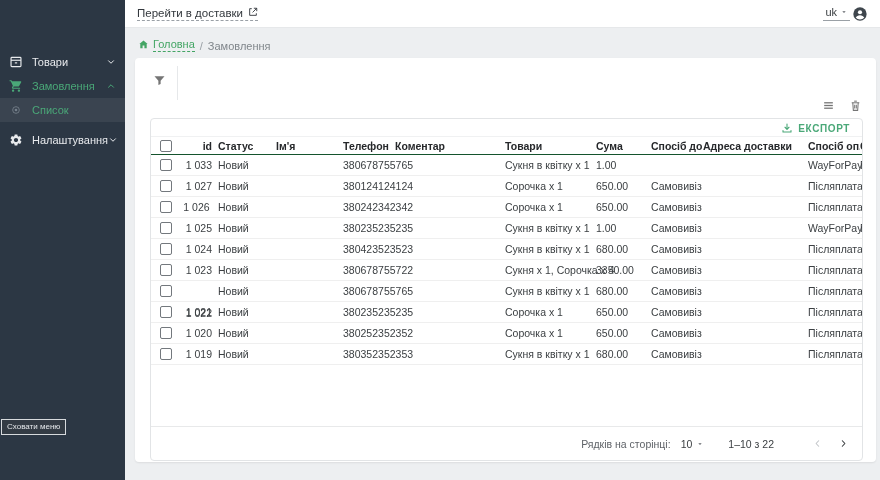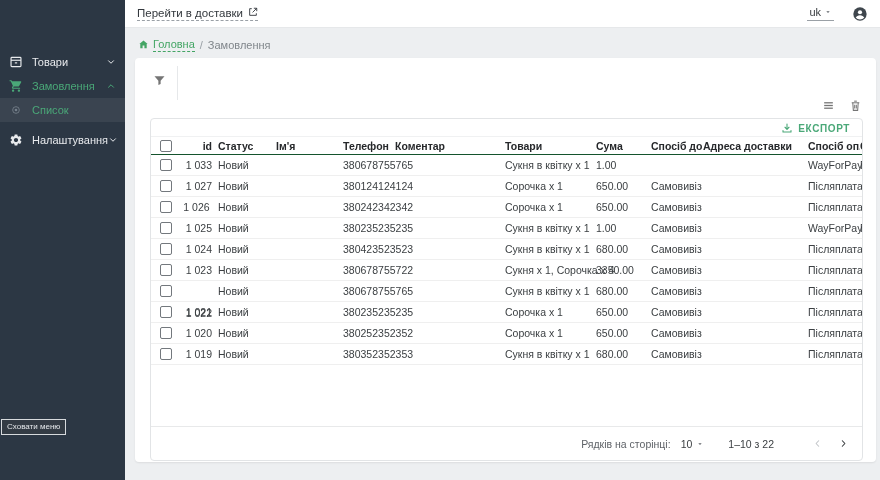--- a/index.html
+++ b/index.html
@@ -30,29 +30,29 @@
     border:1px solid #d7dadd; color:#e4e7ea; font-size:8px; line-height:10px;
     padding:2px 5px; white-space:nowrap; z-index:9; }
 
   
   .topbar { position:absolute; left:125px; top:0; width:755px; height:28px;
     background:#ffffff; border-bottom:1px solid #e6e8ea; display:flex;
     align-items:center; padding:0 12px; z-index:4; }
   .store-link { display:flex; align-items:center; gap:5px; font-size:11.5px;
     color:#33383d; border-bottom:1px dashed #9aa0a6; padding-bottom:1px;
     cursor:pointer; }
-  .topbar-right { margin-left:auto; display:flex; align-items:center; gap:18px; }
+  .topbar-right { margin-left:auto; display:flex; align-items:center; gap:2px; }
   .lang-select { display:flex; align-items:center; gap:3px; font-size:11px;
     color:#3c4043; border-bottom:1px solid #9aa0a6; padding:0 2px 2px 2px;
     cursor:pointer; }
   .avatar-btn { width:16px; height:16px; cursor:pointer; }
 
   
   .content { position:absolute; left:125px; top:28px; width:755px; height:452px; }
-  .breadcrumb { display:flex; align-items:center; gap:5px; padding:10px 0 0 13px;
+  .breadcrumb { display:flex; align-items:flex-end; gap:5px; padding:10px 0 0 13px;
     font-size:11px; color:#80868b; }
   .crumb-home { display:flex; align-items:center; gap:4px; color:#43a564;
     cursor:pointer; }
   .crumb-home .crumb-label { border-bottom:1px dashed #43a564; padding-bottom:1px; }
   .crumb-sep { color:#9aa0a6; }
 
   .card { position:absolute; left:10px; top:30px; width:741px; height:404px;
     background:#fff; border-radius:4px; box-shadow:0 1px 2px rgba(0,0,0,.08); }
   .filter-btn { position:absolute; left:17px; top:15px; width:16px; height:16px;
     cursor:pointer; }

